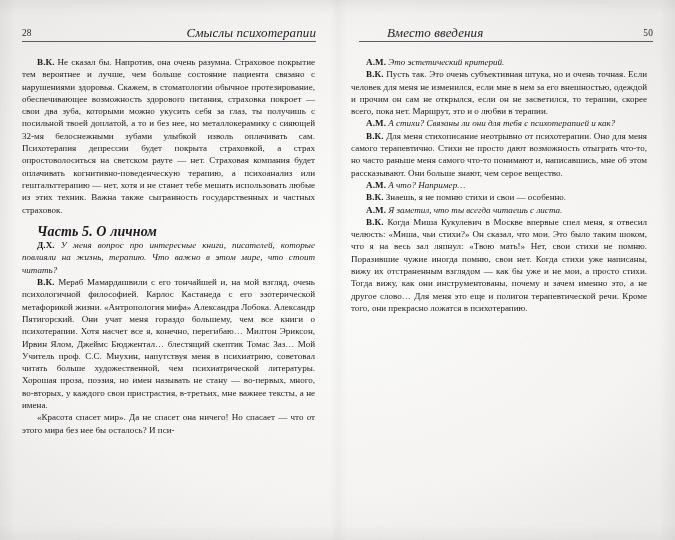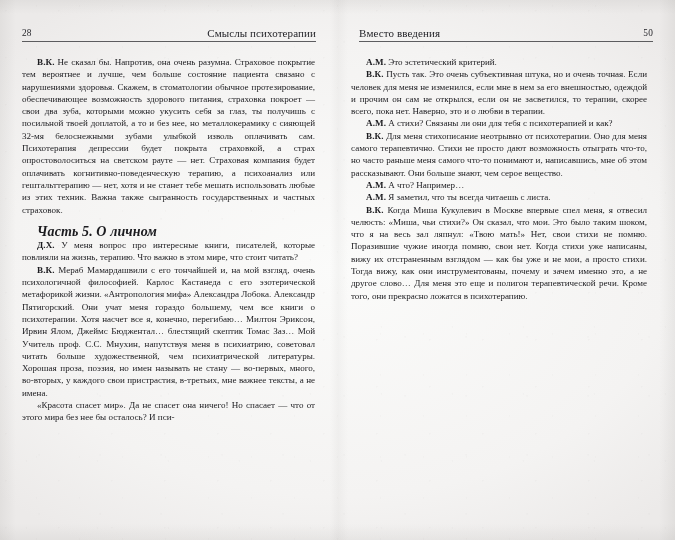--- a/index.html
+++ b/index.html
@@ -80,22 +80,24 @@
     line-height: 10px;
     color: #25252a;
     letter-spacing: 0.15px;
   }
   .running-head .folio {
     font-style: normal;
     font-size: 9.3px;
     letter-spacing: 0.2px;
   }
   .running-head .title {
-    font-size: 11px;
+    font-style: italic;
+    font-size: 13px;
     letter-spacing: 0.1px;
+    margin-left: 28px;
   }
   .head-rule {
     position: absolute;
     top: 41px;
     left: 22px;
     right: 22px;
     height: 1px;
     background: #3c3c40;
     opacity: 0.82;
   }
@@ -121,20 +123,21 @@
     margin: 0;
     text-indent: 15px;
   }
   p.noindent { text-indent: 0; }
 
   .speaker {
     font-weight: bold;
     letter-spacing: 0.1px;
   }
   .q {
+    font-style: italic;
   }
   .em {
   }
   .section-head {
     margin-top: 10px;
     margin-bottom: 1px;
     text-indent: 15px;
     font-weight: bold;
     font-style: italic;
     font-size: 14px;
@@ -189,28 +192,29 @@
       <span class="title">Вместо введения</span>
       <span class="folio">50</span>
     </div>
     <div class="head-rule"></div>
 
     <div class="column">
 
 
       <p><span class="speaker">А.М.</span> <span class="q">Это эстетический критерий.</span></p>
 
-      <p><span class="speaker">В.К.</span> <span>Пусть так. Это очень субъективная штука, но и очень точная. Если человек для меня не изменился, если мне в нем за его внешностью, одеждой и прочим он сам не открылся, если он не засветился, то терапии, скорее всего, пока нет. Наверно, это и о любви в терапии.</span></p>
+      <p><span class="speaker">В.К.</span> <span>Пусть так. Это очень субъективная штука, но и очень точная. Если человек для меня не изменился, если мне в нем за его внешностью, одеждой и прочим он сам не открылся, если он не засветился, то терапии, скорее всего, пока нет. Маршрут, это и о любви в терапии.</span></p>
 
       <p><span class="speaker">А.М.</span> <span class="q">А стихи? Связаны ли они для тебя с психотерапией и как?</span></p>
 
       <p><span class="speaker">В.К.</span> <span>Для меня стихописание неотрывно от психотерапии. Оно для меня самого терапевтично. Стихи не просто дают возможность отыграть что-то, но часто раньше меня самого что-то понимают и, написавшись, мне об этом рассказывают. Они больше знают, чем серое вещество.</span></p>
 
       <p><span class="speaker">А.М.</span> <span class="q">А что? Например…</span></p>
 
+      <p><span class="speaker">В.К.</span> <span>Знаешь, я не помню стихи и свои — особенно.</span></p>
 
       <p><span class="speaker">А.М.</span> <span class="q">Я заметил, что ты всегда читаешь с листа.</span></p>
 
       <p><span class="speaker">В.К.</span> <span>Когда Миша Кукулевич в Москве впервые спел меня, я отвесил челюсть: «Миша, чьи стихи?» Он сказал, что мои. Это было таким шоком, что я на весь зал ляпнул: «Твою мать!» Нет, свои стихи не помню. Поразившие чужие иногда помню, свои нет. Когда стихи уже написаны, вижу их отстраненным взглядом — как бы уже и не мои, а просто стихи. Тогда вижу, как они инструментованы, почему и зачем именно это, а не другое слово… Для меня это еще и полигон терапевтической речи. Кроме того, они прекрасно ложатся в психотерапию.</span></p>
 
 
 
     </div>
   </div>
 

